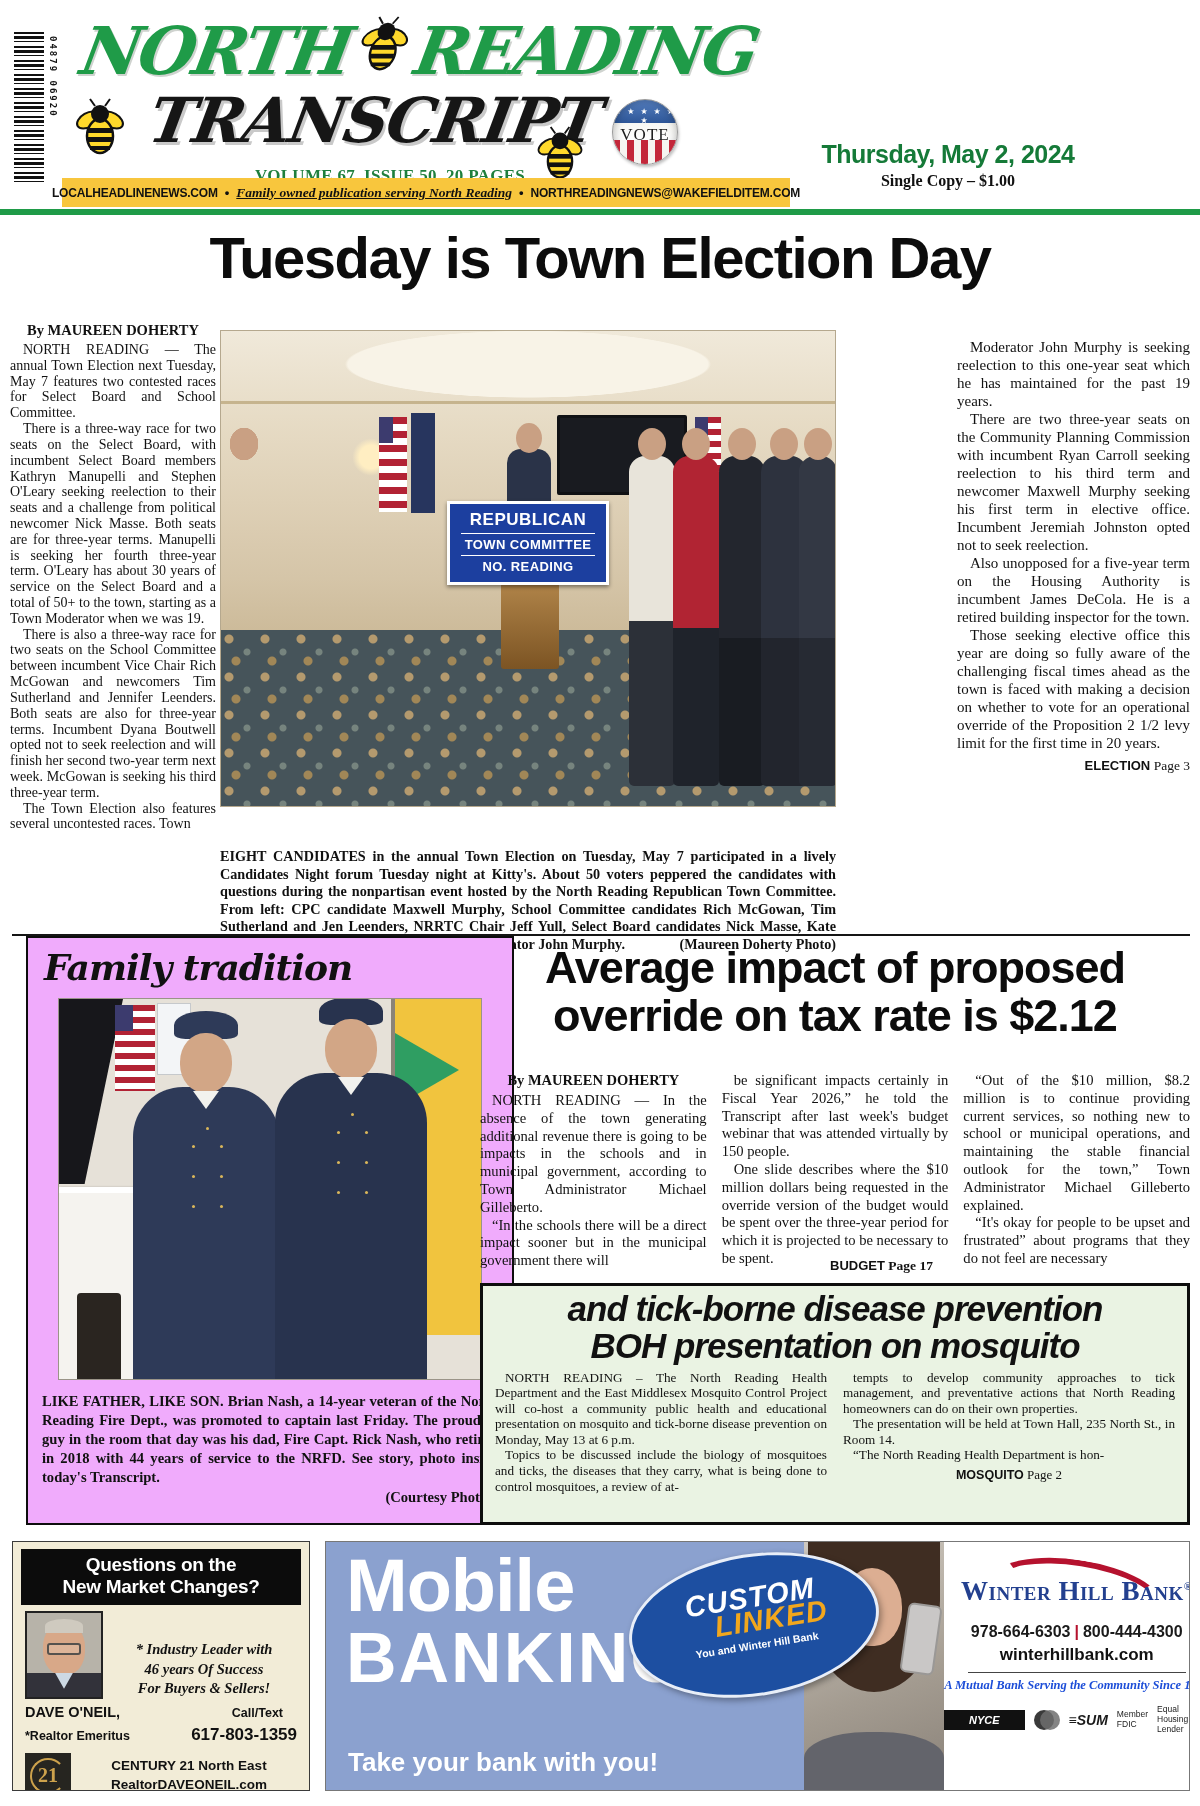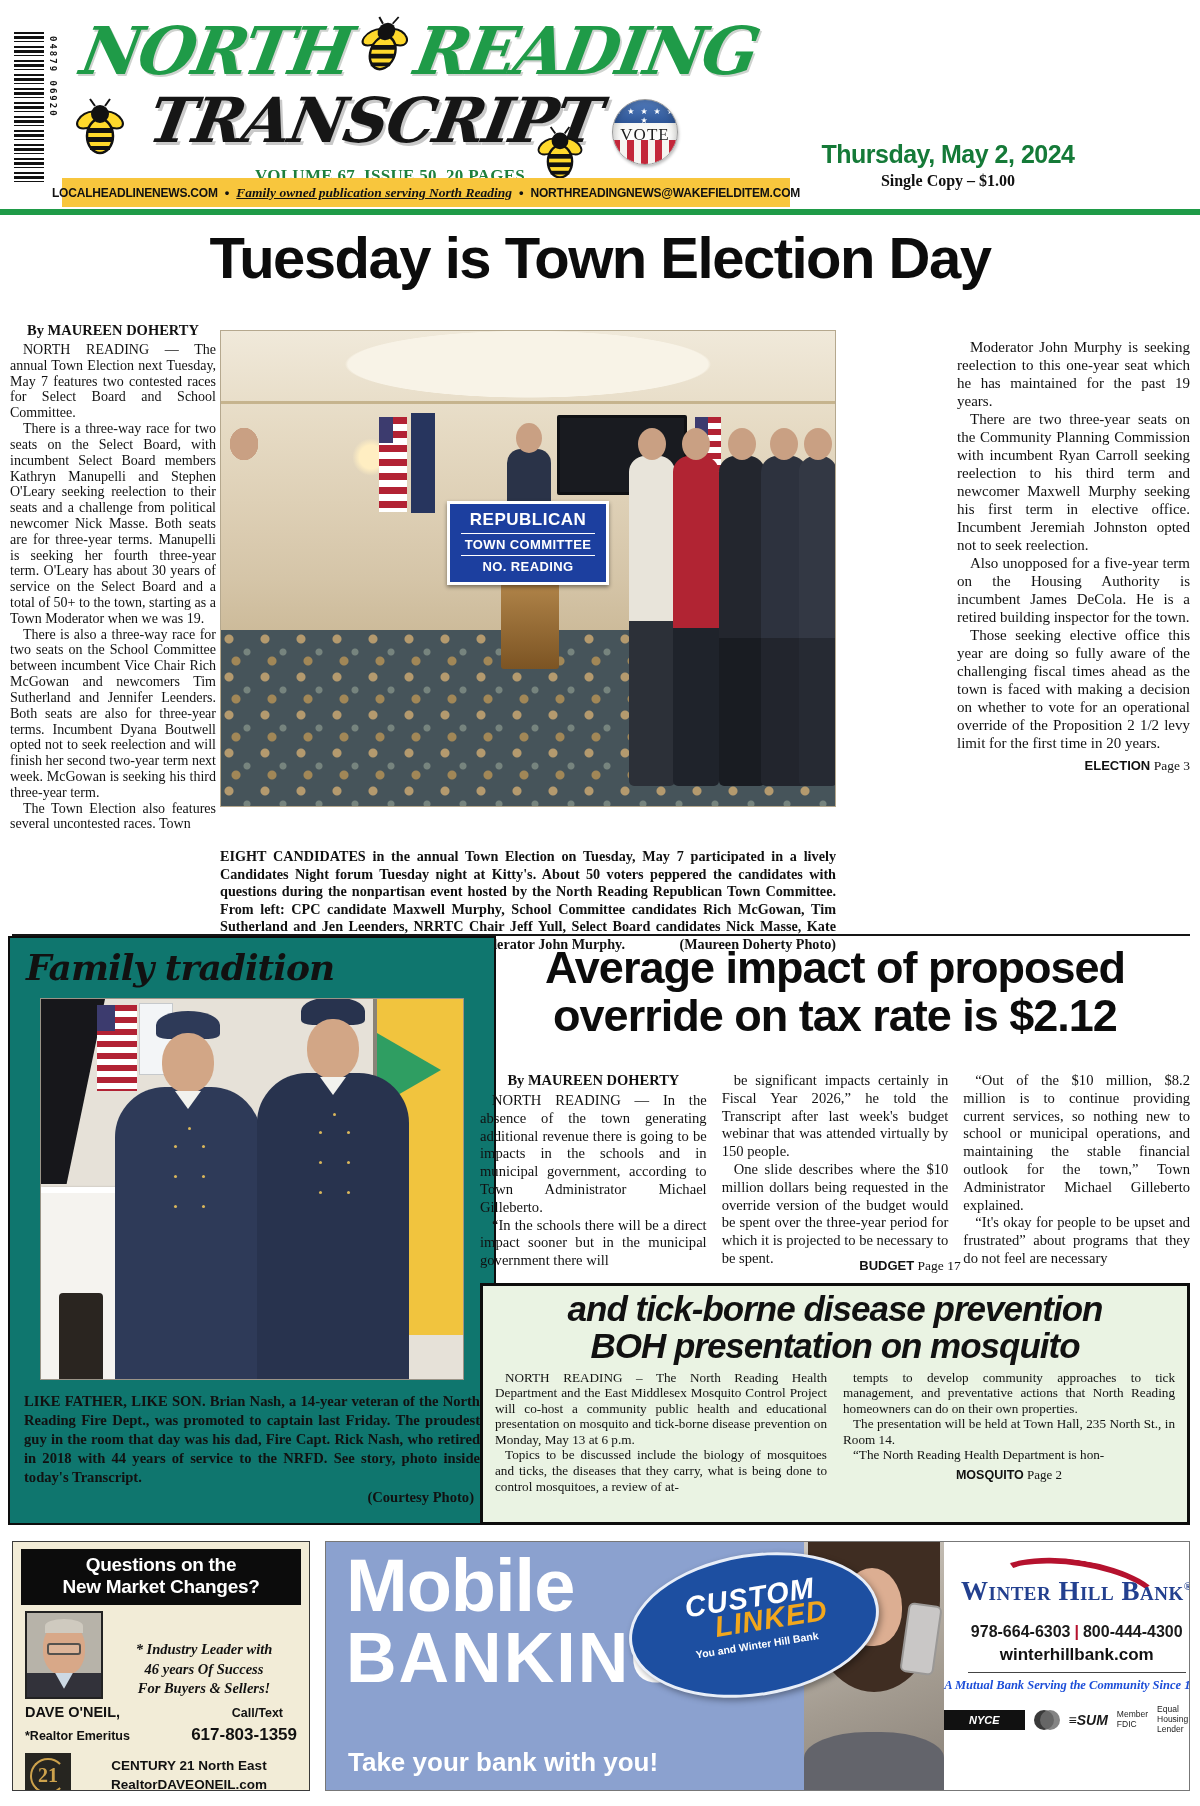--- a/index.html
+++ b/index.html
@@ -103,21 +103,21 @@
     background:linear-gradient(180deg,#b08449,#7c5423); border-radius:3px; }
 
   .lead-caption { position:absolute; left:220px; top:812px; width:616px;
     font-weight:700; font-size:14.2px; line-height:1.24; text-align:justify;margin-top:36px; }
   .lead-caption .credit { float:right; font-weight:700; }
 
   
   .section-rule { position:absolute; left:12px; top:934px; width:1178px; height:2px; background:#151515; }
 
   
-  .family-box { position:absolute; left:8px; top:936px; width:488px; height:589px; border:2.5px solid #0d0d0d; background:#0f766e; overflow:hidden; }
+  .family-box { position:absolute; left:26px; top:936px; width:488px; height:589px; border:2.5px solid #0d0d0d; background:#f0abfc; overflow:hidden; }
   .family-title { margin:8px 0 0 16px; font:italic 800 36px "DejaVu Serif", serif; letter-spacing:-1px; }
   .ff-photo { position:relative; margin:10px auto 0; width:424px; height:382px; background:#e6e1d8; border:1px solid #9a9488; overflow:hidden; }
   .ff-curtain { position:absolute; left:0; top:0; width:64px; height:185px; background:#17171b;
     clip-path:polygon(0 0,100% 0,40% 100%,0 100%); }
   .ff-usflag { position:absolute; left:56px; top:6px; width:40px; height:86px;
     background:repeating-linear-gradient(180deg,#b22234 0 6px,#fff 6px 12px); }
   .ff-usflag::before { content:""; position:absolute; left:0; top:0; width:18px; height:26px; background:#3c3b6e; }
   .ff-whiteflag { position:absolute; left:98px; top:4px; width:34px; height:72px; background:#f3f5f7; border:1px solid #c6c9cc; }
   .ff-fireplace { position:absolute; left:0; bottom:0; width:82px; height:192px; background:#f5f3ef; border-top:6px solid #ffffff; box-shadow:1px 0 2px rgba(0,0,0,.2); }
   .ff-fireplace::after { content:""; position:absolute; left:18px; bottom:0; width:44px; height:86px; background:#2a2520; border-radius:4px 4px 0 0; }
@@ -137,21 +137,21 @@
     clip-path:polygon(0 0,100% 50%,0 100%); }
   .family-caption { margin:12px 14px 0; font-weight:700; font-size:14.6px; line-height:1.3; text-align:justify; }
   .family-credit { margin:2px 20px 0; text-align:right; font-weight:700; font-size:14.6px; }
 
   
   .budget-headline { position:absolute; left:480px; top:944px; width:710px; text-align:center;
     font:800 45px/1.06 "Liberation Sans", sans-serif; color:#0c0c0c; letter-spacing:-1px; }
   .budget-cols { position:absolute; left:480px; top:1072px; width:710px; display:flex; gap:15px; }
   .budget-cols .bcol { flex:1; }
   .budget-cols p { font-size:14.6px; line-height:1.22; text-align:justify; text-indent:12px; }
-  .budget-jump { position:absolute; left:830px; top:1258px; width:160px; text-align:center; font-size:13.5px; }
+  .budget-jump { position:absolute; left:830px; top:1258px; width:160px; text-align:left; font-size:13.5px;font-weight:bold; }
   .budget-jump b { font-family:"Liberation Sans", sans-serif; font-size:13px; }
 
   
   .mosquito-box { position:absolute; left:480px; top:1283px; width:710px; height:242px; background:#eaf3e3;
     border:3px solid #0d0d0d; overflow:hidden; }
   .mosq-headline { text-align:center; font:italic 800 35px/1.05 "Liberation Sans", sans-serif; letter-spacing:-1px; margin-top:5px; }
   .mosq-cols { display:flex; gap:16px; margin:5px 12px 0; }
   .mosq-cols .mcol { flex:1; }
   .mosq-cols p { font-size:13.2px; line-height:1.18; text-align:justify; text-indent:10px; }
   .mosq-jump { text-align:center; margin-top:4px; font-size:13px; }

